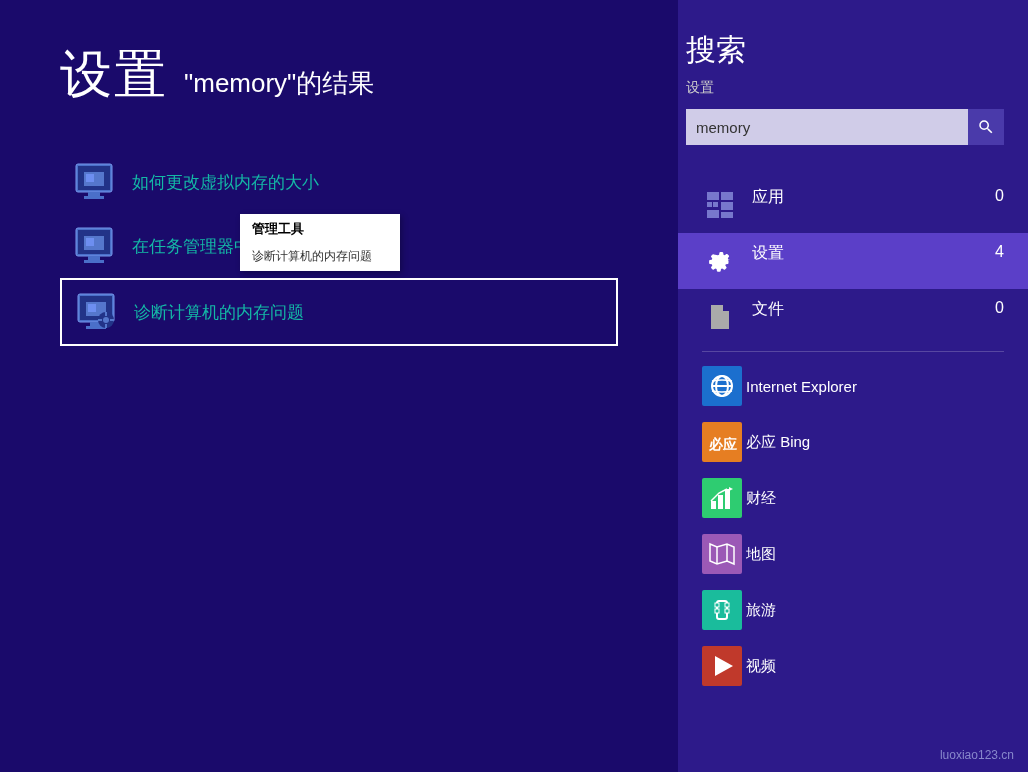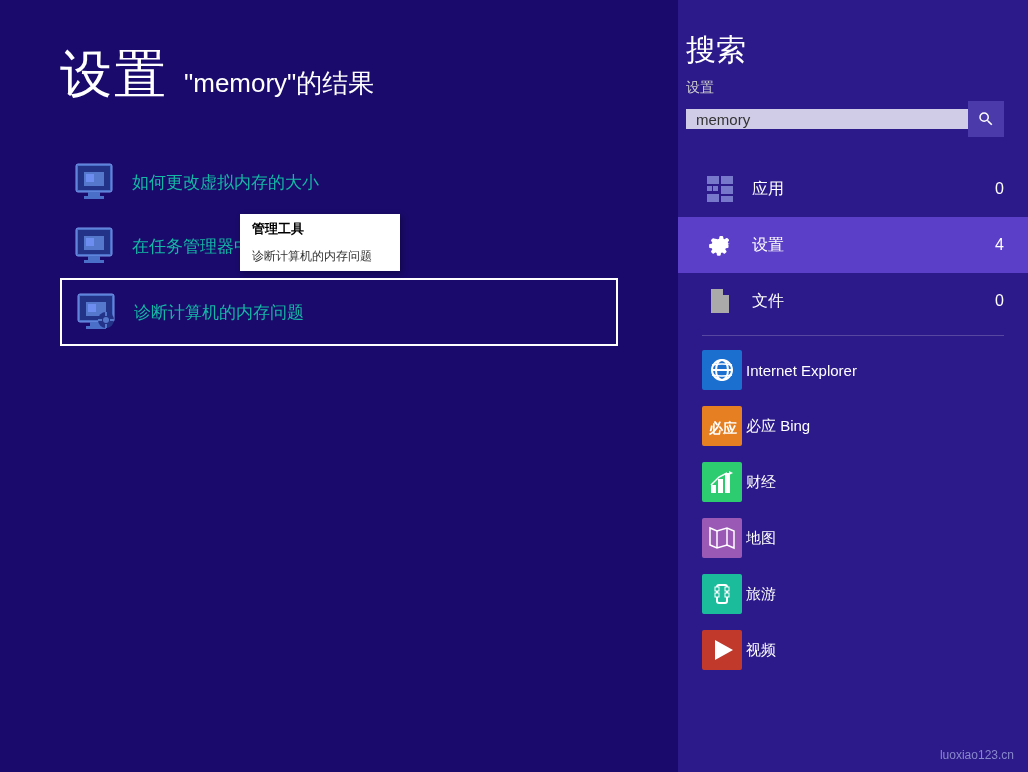--- a/index.html
+++ b/index.html
@@ -129,21 +129,21 @@
     .sidebar-subtitle {
       font-size: 14px;
       color: #ccc;
       margin-bottom: 12px;
     }
 
     .search-box {
       display: flex;
       align-items: center;
       background: #d0cce8;
-      height: 20px;
+      height: 36px;
       margin-bottom: 0;
     }
 
     .search-input {
       flex: 1;
       border: none;
       background: transparent;
       padding: 0 10px;
       font-size: 15px;
       color: #333;
@@ -170,21 +170,21 @@
 
     
     .category-list {
       margin-top: 16px;
       flex: 1;
       overflow: hidden;
     }
 
     .category-item {
       display: flex;
-      align-items: center;
+      align-items: flex-start;
       padding: 10px 24px;
       cursor: pointer;
       gap: 14px;
     }
 
     .category-item.active {
       background: #5b3fc8;
     }
 
     .category-icon {

